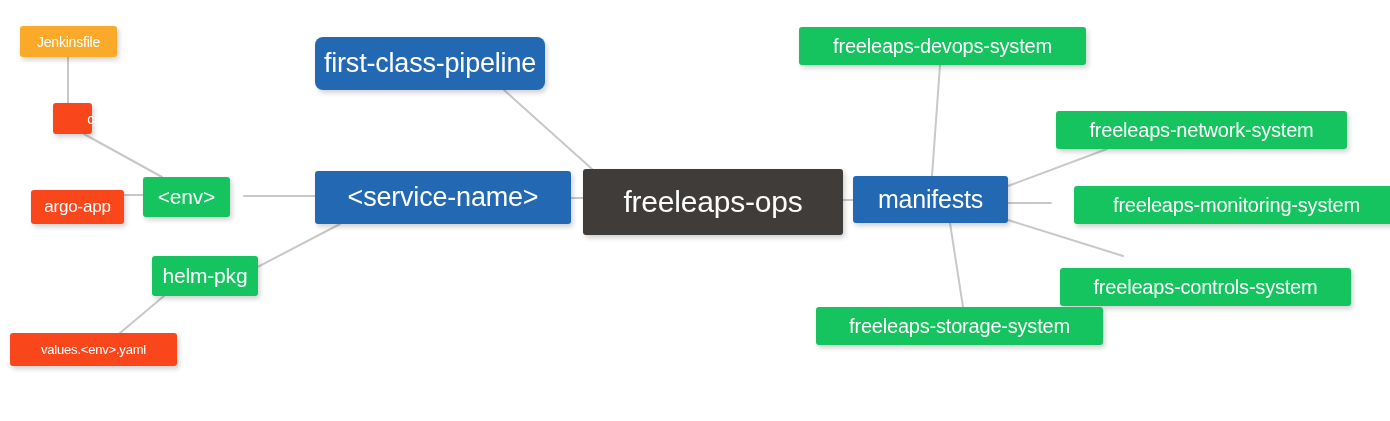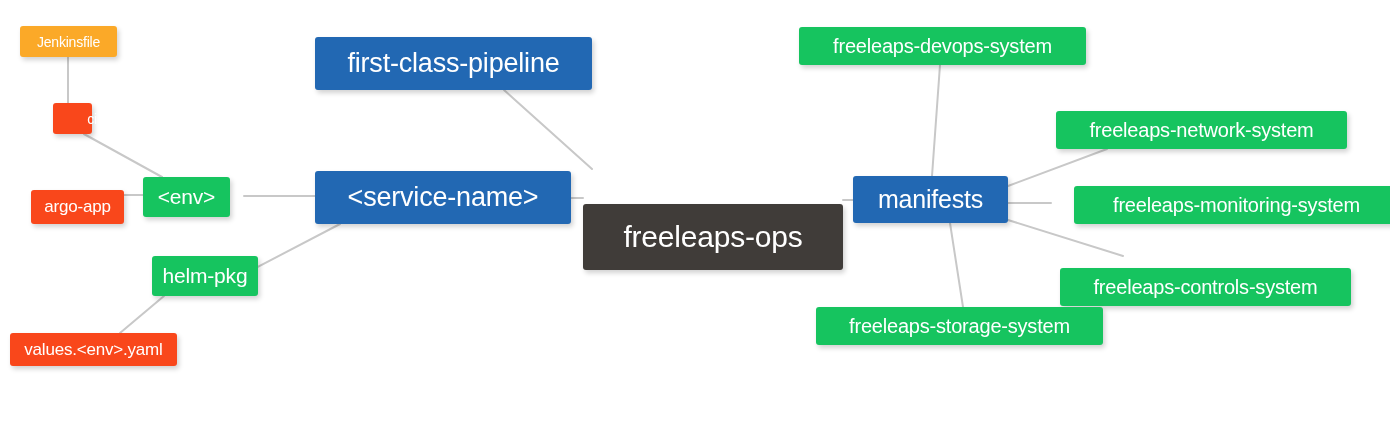--- a/index.html
+++ b/index.html
@@ -56,48 +56,48 @@
       <line x1="157" y1="195" x2="124" y2="195" stroke="#c8c8c8" stroke-width="2" stroke-linecap="round"></line>
       <line x1="68" y1="103" x2="68" y2="57" stroke="#c8c8c8" stroke-width="2" stroke-linecap="round"></line>
       <line x1="164" y1="296" x2="120" y2="333" stroke="#c8c8c8" stroke-width="2" stroke-linecap="round"></line>
       <line x1="932" y1="176" x2="940" y2="65" stroke="#c8c8c8" stroke-width="2" stroke-linecap="round"></line>
       <line x1="1008" y1="186" x2="1107" y2="149" stroke="#c8c8c8" stroke-width="2" stroke-linecap="round"></line>
       <line x1="1008" y1="203" x2="1051" y2="203" stroke="#c8c8c8" stroke-width="2" stroke-linecap="round"></line>
       <line x1="1008" y1="220" x2="1123" y2="256" stroke="#c8c8c8" stroke-width="2" stroke-linecap="round"></line>
       <line x1="950" y1="223" x2="963" y2="307" stroke="#c8c8c8" stroke-width="2" stroke-linecap="round"></line>
     </svg>
   <div id="node-layer">
-      <div class="node n-root" style="left: 583px; top: 169px; width: 260px; height: 66px; font-size: 30px; margin-top: 35px;">
+      <div class="node n-root" style="left: 583px; top: 169px; width: 260px; height: 66px; font-size: 30px;">
         <span>freeleaps-ops</span>
       </div>
       <div class="node n-blue" style="left: 315px; top: 171px; width: 256px; height: 53px; font-size: 27px;">
         <span>&lt;service-name&gt;</span>
       </div>
       <div class="node n-blue" style="left: 853px; top: 176px; width: 155px; height: 47px; font-size: 25px;">
         <span>manifests</span>
       </div>
-      <div class="node n-blue" style="left: 315px; top: 37px; width: 277px; height: 53px; font-size: 27px;">
+      <div class="node n-blue" style="left: 315px; top: 37px; width: 230px; height: 53px; font-size: 27px; border-radius: 8px;">
         <span>first-class-pipeline</span>
       </div>
       <div class="node n-green" style="left: 143px; top: 177px; width: 87px; height: 40px; font-size: 21px;">
         <span>&lt;env&gt;</span>
       </div>
       <div class="node n-green" style="left: 152px; top: 256px; width: 106px; height: 40px; font-size: 21px;">
         <span>helm-pkg</span>
       </div>
       <div class="node n-red" style="left: 53px; top: 103px; width: 31px; height: 31px; font-size: 14px; padding-left: 39px;">
         <span>ci</span>
       </div>
       <div class="node n-orange" style="left: 20px; top: 26px; width: 97px; height: 31px; font-size: 14px;">
         <span>Jenkinsfile</span>
       </div>
       <div class="node n-red" style="left: 31px; top: 190px; width: 93px; height: 34px; font-size: 17px;">
         <span>argo-app</span>
       </div>
-      <div class="node n-red" style="left: 10px; top: 333px; width: 167px; height: 33px; font-size: 17px;">
+      <div class="node n-red" style="left: 10px; top: 333px; width: 167px; height: 33px; font-size: 13px;">
         <span>values.&lt;env&gt;.yaml</span>
       </div>
       <div class="node n-green" style="left: 799px; top: 27px; width: 287px; height: 38px; font-size: 20px;">
         <span>freeleaps-devops-system</span>
       </div>
       <div class="node n-green" style="left: 1056px; top: 111px; width: 291px; height: 38px; font-size: 20px;">
         <span>freeleaps-network-system</span>
       </div>
       <div class="node n-green" style="left: 1051px; top: 186px; width: 325px; height: 38px; font-size: 20px; margin-left: 23px;">
         <span>freeleaps-monitoring-system</span>

